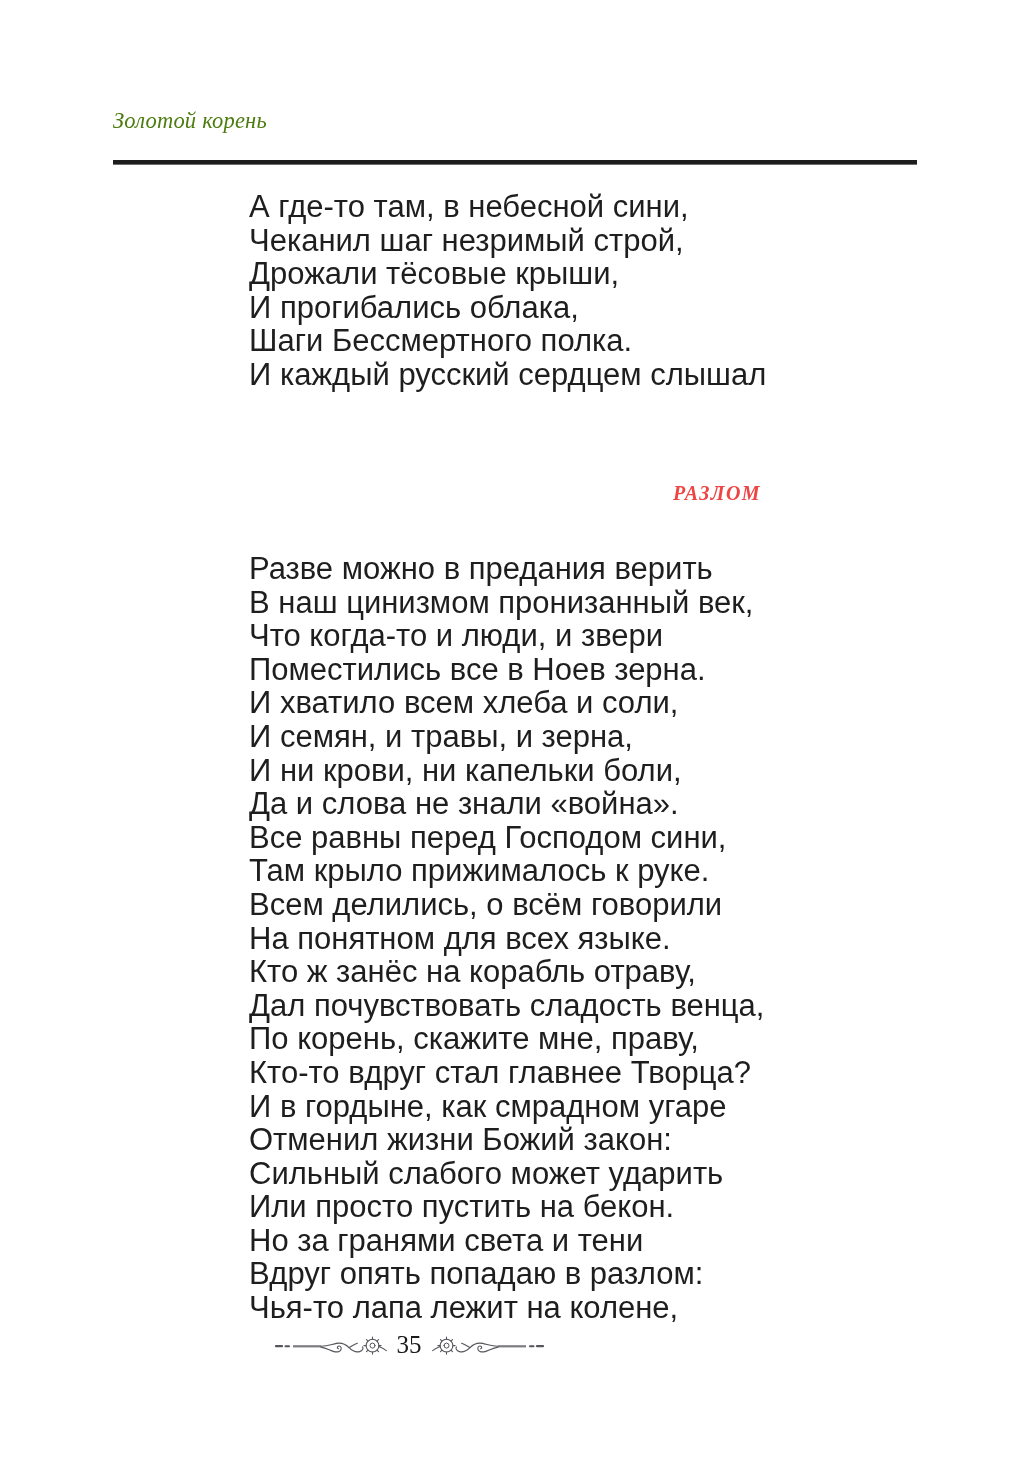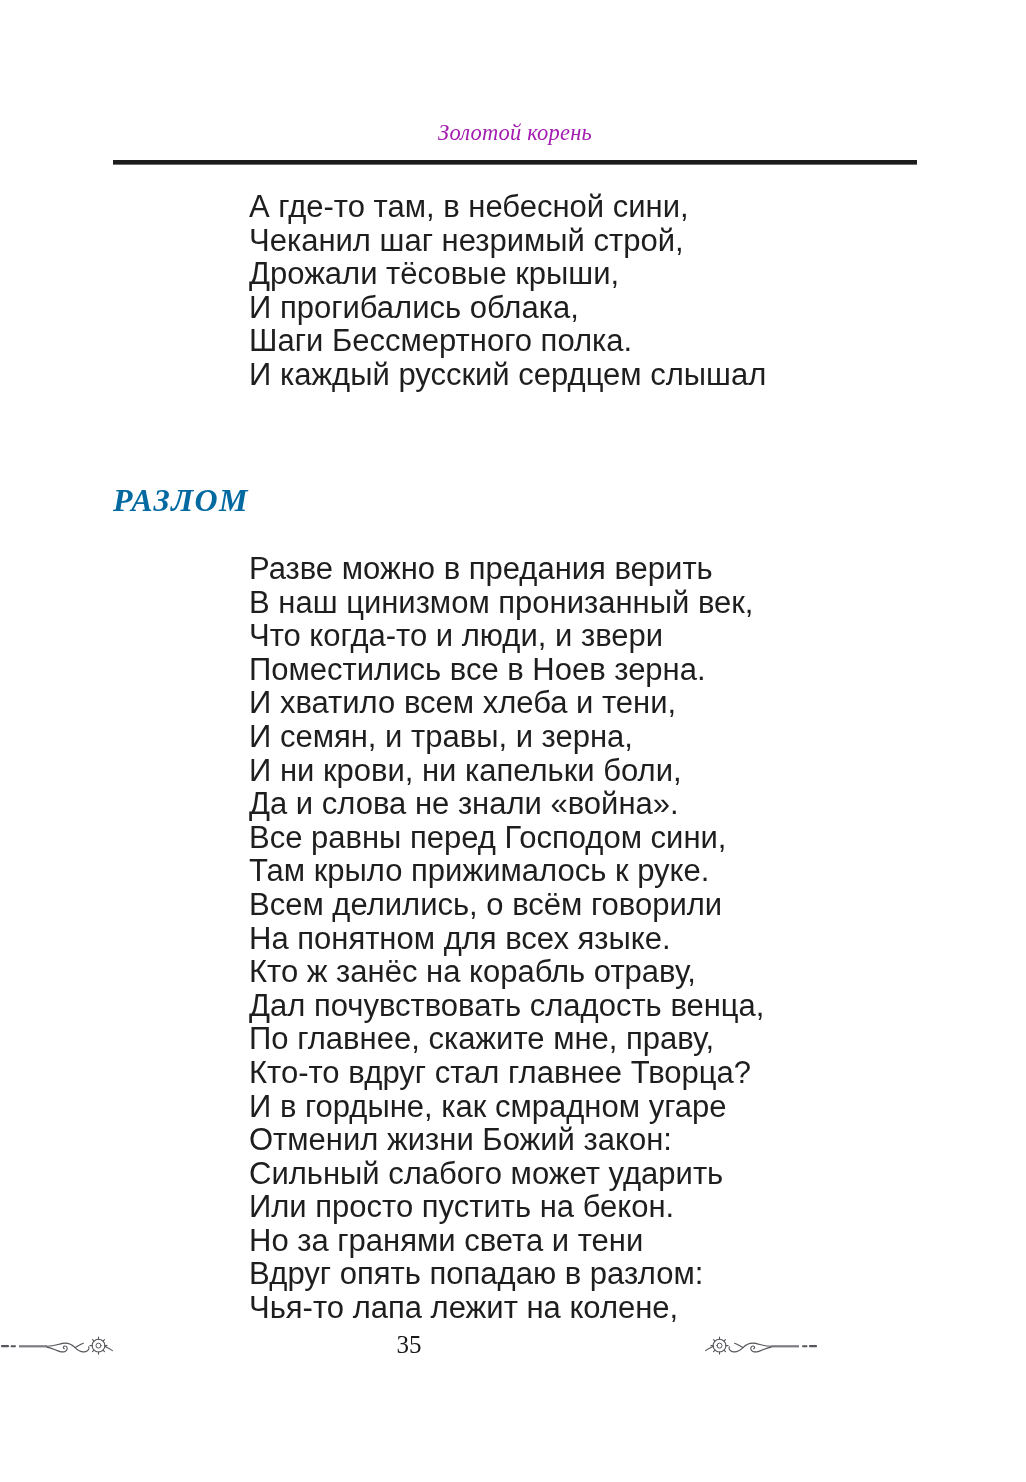--- a/index.html
+++ b/index.html
@@ -16,28 +16,28 @@
     background: #ffffff;
     overflow: hidden;
     font-family: "Liberation Sans", "DejaVu Sans", sans-serif;
     color: #1a1a1a;
   }
 
   
   .running-head {
     position: absolute;
     left: 113px;
-    top: 120px;
+    top: 108px;
     width: 804px;
-    text-align: center;
+    text-align: left;
     font-family: "Liberation Serif", "DejaVu Serif", serif;
     font-style: italic;
     font-size: 22.5px;
     letter-spacing: 0.2px;
-    color: #a21caf;
+    color: #4d7c0f;
     white-space: nowrap;
   }
   .head-rule {
     position: absolute;
     left: 113px;
     top: 160px;
     width: 804px;
     height: 4px;
     background: #1c1c1c;
     border-bottom: 1px solid #6e6e6e;
@@ -60,38 +60,38 @@
 
   #stanza-opening { top: 190px; }
   #stanza-razlom  { top: 552px; }
 
   
   .poem-title {
     position: absolute;
     left: 113px;
     top: 482px;
     width: 648px;
-    text-align: left;
+    text-align: right;
     font-family: "Liberation Serif", "DejaVu Serif", serif;
     font-style: italic;
     font-weight: 700;
-    font-size: 32px;
+    font-size: 20px;
     letter-spacing: 1.4px;
-    color: #0369a1;
+    color: #ef4444;
   }
 
   
   .folio-wrap {
     position: absolute;
     left: 0;
     top: 1332px;
     width: 818px;
     display: flex;
     align-items: center;
-    justify-content: space-between;
+    justify-content: center;
     gap: 7px;
   }
   .folio-num {
     font-family: "Liberation Serif", "DejaVu Serif", serif;
     font-size: 25px;
     color: #1a1a1a;
     line-height: 1;
     padding-bottom: 2px;
   }
   .orn {
@@ -117,31 +117,31 @@
       <span class="vline">И каждый русский сердцем слышал</span>
     </div>
 
   <div class="poem-title">РАЗЛОМ</div>
 
   <div class="stanza" id="stanza-razlom">
       <span class="vline">Разве можно в предания верить</span>
       <span class="vline">В наш цинизмом пронизанный век,</span>
       <span class="vline">Что когда-то и люди, и звери</span>
       <span class="vline">Поместились все в Ноев зерна.</span>
-      <span class="vline">И хватило всем хлеба и тени,</span>
+      <span class="vline">И хватило всем хлеба и соли,</span>
       <span class="vline">И семян, и травы, и зерна,</span>
       <span class="vline">И ни крови, ни капельки боли,</span>
       <span class="vline">Да и слова не знали «война».</span>
       <span class="vline">Все равны перед Господом сини,</span>
       <span class="vline">Там крыло прижималось к руке.</span>
       <span class="vline">Всем делились, о всём говорили</span>
       <span class="vline">На понятном для всех языке.</span>
       <span class="vline">Кто ж занёс на корабль отраву,</span>
       <span class="vline">Дал почувствовать сладость венца,</span>
-      <span class="vline">По главнее, скажите мне, праву,</span>
+      <span class="vline">По корень, скажите мне, праву,</span>
       <span class="vline">Кто-то вдруг стал главнее Творца?</span>
       <span class="vline">И в гордыне, как смрадном угаре</span>
       <span class="vline">Отменил жизни Божий закон:</span>
       <span class="vline">Сильный слабого может ударить</span>
       <span class="vline">Или просто пустить на бекон.</span>
       <span class="vline">Но за гранями света и тени</span>
       <span class="vline">Вдруг опять попадаю в разлом:</span>
       <span class="vline">Чья-то лапа лежит на колене,</span>
     </div>
 

